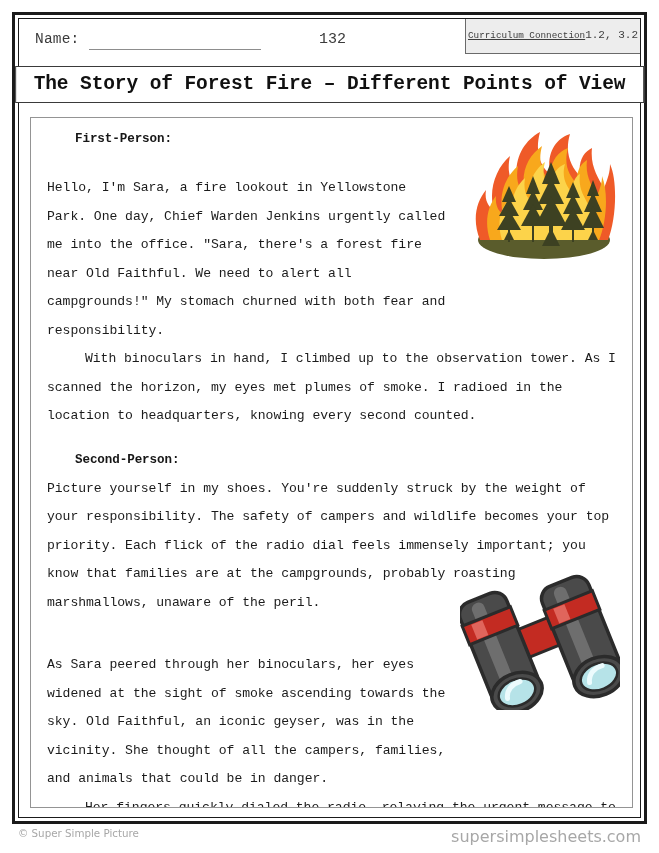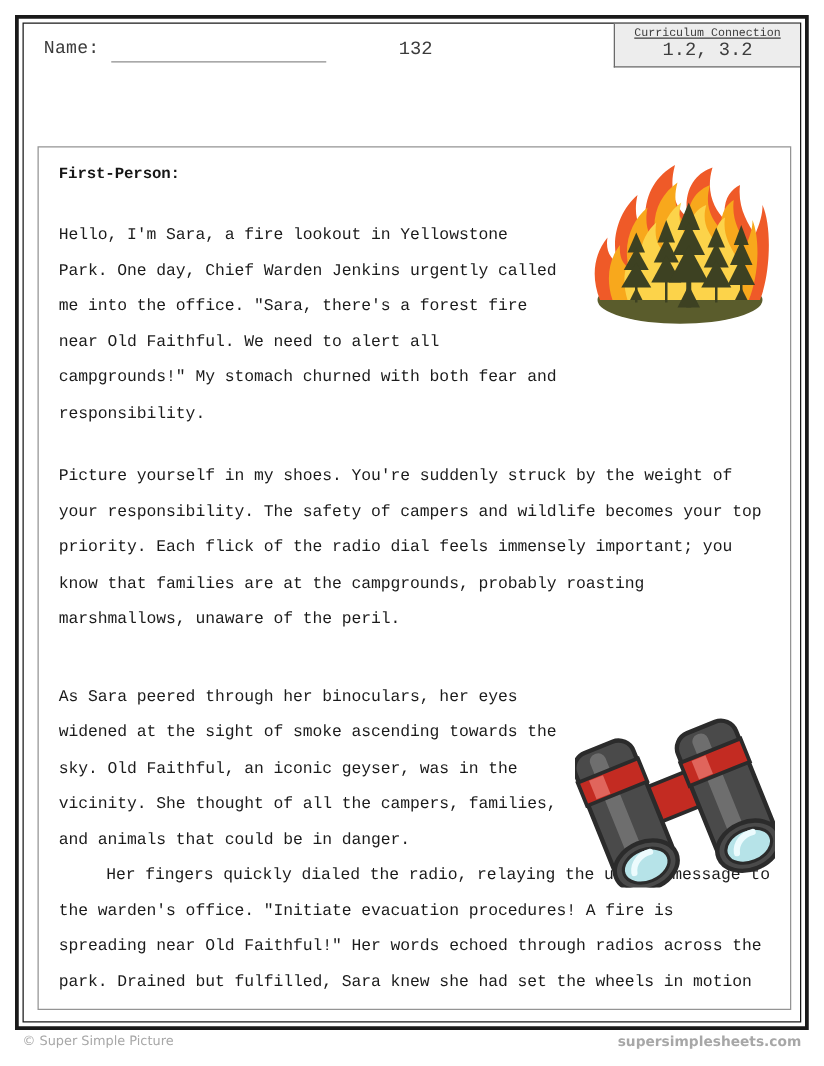--- a/index.html
+++ b/index.html
@@ -60,39 +60,39 @@
     position: absolute;
     left: 300px;
     top: 12px;
     font-size: 15px;
     color: #3b3b3b;
   }
   .curriculum-box {
     position: absolute;
     right: 0px;
     top: 0px;
-    width: 149px;
+    width: 175px;
     height: 35px;
     background: #ededed;
     border: 1px solid #6a6a6a;
     border-top: none;
     border-right: none;
     display: flex;
-    flex-direction: column;
+    flex-direction: row;
     align-items: center;
     justify-content: center;
     line-height: 1.25;
   }
   .cc-title {
     font-size: 9.3px;
     color: #3d3d3d;
     text-decoration: underline;
   }
   .cc-codes {
-    font-size: 15px;
+    font-size: 11px;
     color: #3d3d3d;
   }
 
   
   .title-band {
     position: absolute;
     left: 0;
     top: 45px;
     right: 0;
     height: 46px;
@@ -134,20 +134,21 @@
     padding: 14px 16px 10px 16px;
     overflow: hidden;
   }
 
   .section-heading {
     font-size: 12.6px;
     font-weight: bold;
     color: #161616;
     margin-bottom: 8px;
     letter-spacing: -0.1px;
+    margin-left: 28px;
   }
   .para {
     font-size: 13.1px;
     color: #1b1b1b;
     line-height: 28.5px;
     letter-spacing: -0.05px;
   }
   .para.indent { text-indent: 38px; }
 
   .block-first  { width: 400px; margin-top: 28px; }
@@ -175,42 +176,47 @@
     position: absolute;
     left: 4px;
     top: 0;
     font-size: 10.3px;
     color: #a7a7a7;
   }
   .footer-right {
     position: absolute;
     right: 4px;
     top: 0;
-    font-size: 11px;
+    font-size: 16px;
     color: #a7a7a7;
-    font-weight: bold;
   }
 </style>
 </head>
 <body>
 
 <div class="page-outer">
   <div class="page-inner">
 
     <div class="header-row">
       <span class="name-label">Name:</span>
       <span class="name-line"></span>
       <span class="page-number">132</span>
 
       <div class="curriculum-box">
         <span class="cc-title">Curriculum Connection</span>
         <span class="cc-codes">1.2, 3.2</span>
       </div>
     </div>
 
+    <div class="title-band">
+      <div class="title-rule"></div>
+      <div class="title-box">
+        <span class="title-text">The Story of Forest Fire – Different Points of View</span>
+      </div>
+    </div>
 
     <div class="passage-box">
 
       <div class="art art-fire">
         <svg width="160" height="132" viewBox="0 0 160 132">
 
           <ellipse cx="80" cy="112" rx="66" ry="19" fill="#5a5c2c"></ellipse>
 
           <path d="M16 112 C8 92 12 74 22 62 C20 74 26 80 30 82 C24 62 32 40 46 28
                    C42 46 48 56 54 60 C48 34 58 14 76 4 C70 26 78 40 86 46
@@ -285,25 +291,27 @@
             <ellipse cx="121" cy="126" rx="26" ry="19" fill="#4a4a4a" stroke="#2b2b2b" stroke-width="3.5"></ellipse>
             <ellipse cx="121" cy="126" rx="19" ry="13" fill="#b6e3e8" stroke="#2b2b2b" stroke-width="2.5"></ellipse>
             <path d="M110 128 C112 120 120 116 128 117" stroke="#ecfbfd" stroke-width="5" fill="none" stroke-linecap="round"></path>
           </g>
         </svg>
       </div>
 
       <div>
         <div class="section-heading">First-Person:</div>
         <p class="para block-first">Hello, I'm Sara, a fire lookout in Yellowstone Park. One day, Chief Warden Jenkins urgently called me into the office. "Sara, there's a forest fire near Old Faithful. We need to alert all campgrounds!" My stomach churned with both fear and responsibility.</p>
+        <p class="para indent block-wide">With binoculars in hand, I climbed up to the observation tower. As I scanned the horizon, my eyes met plumes of smoke. I radioed in the location to headquarters, knowing every second counted.</p>
       </div>
 
       <div class="spacer-md"></div>
 
       <div>
+        <div class="section-heading">Second-Person:</div>
         <p class="para block-wide">Picture yourself in my shoes. You're suddenly struck by the weight of your responsibility. The safety of campers and wildlife becomes your top priority. Each flick of the radio dial feels immensely important; you know that families are at the campgrounds, probably roasting marshmallows, unaware of the peril.</p>
       </div>
 
       <div class="spacer-md"></div>
 
       <div>
         <p class="para block-third">As Sara peered through her binoculars, her eyes widened at the sight of smoke ascending towards the sky. Old Faithful, an iconic geyser, was in the vicinity. She thought of all the campers, families, and animals that could be in danger.</p>
         <p class="para indent block-wide">Her fingers quickly dialed the radio, relaying the urgent message to the warden's office. "Initiate evacuation procedures! A fire is spreading near Old Faithful!" Her words echoed through radios across the park. Drained but fulfilled, Sara knew she had set the wheels in motion to protect Yellowstone.</p>
       </div>
 

